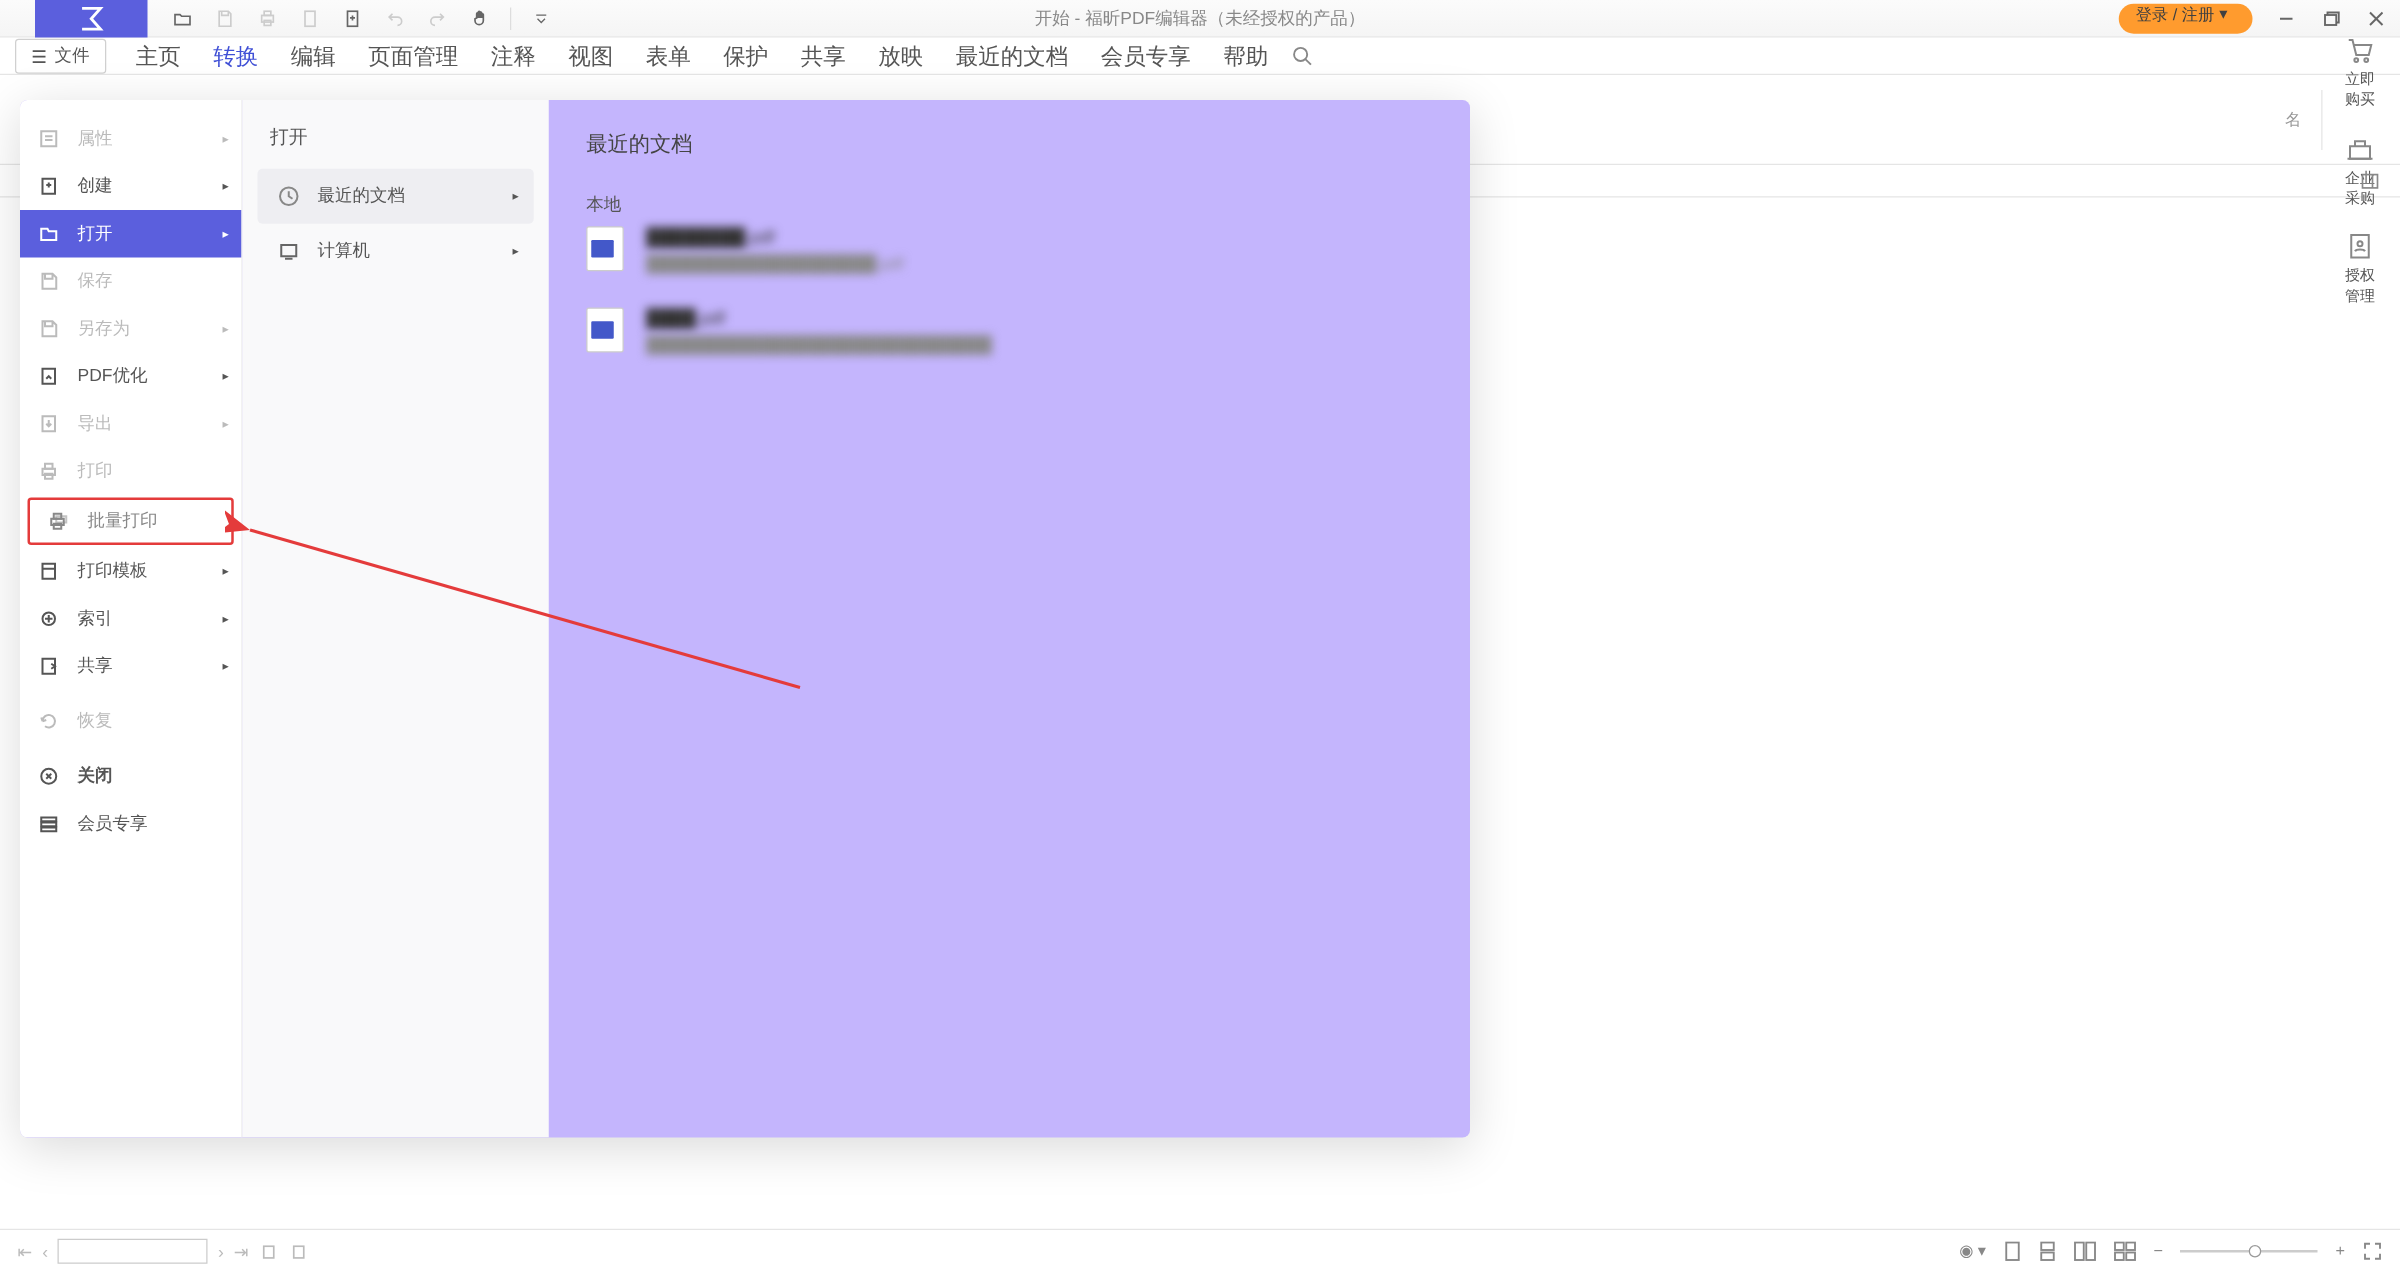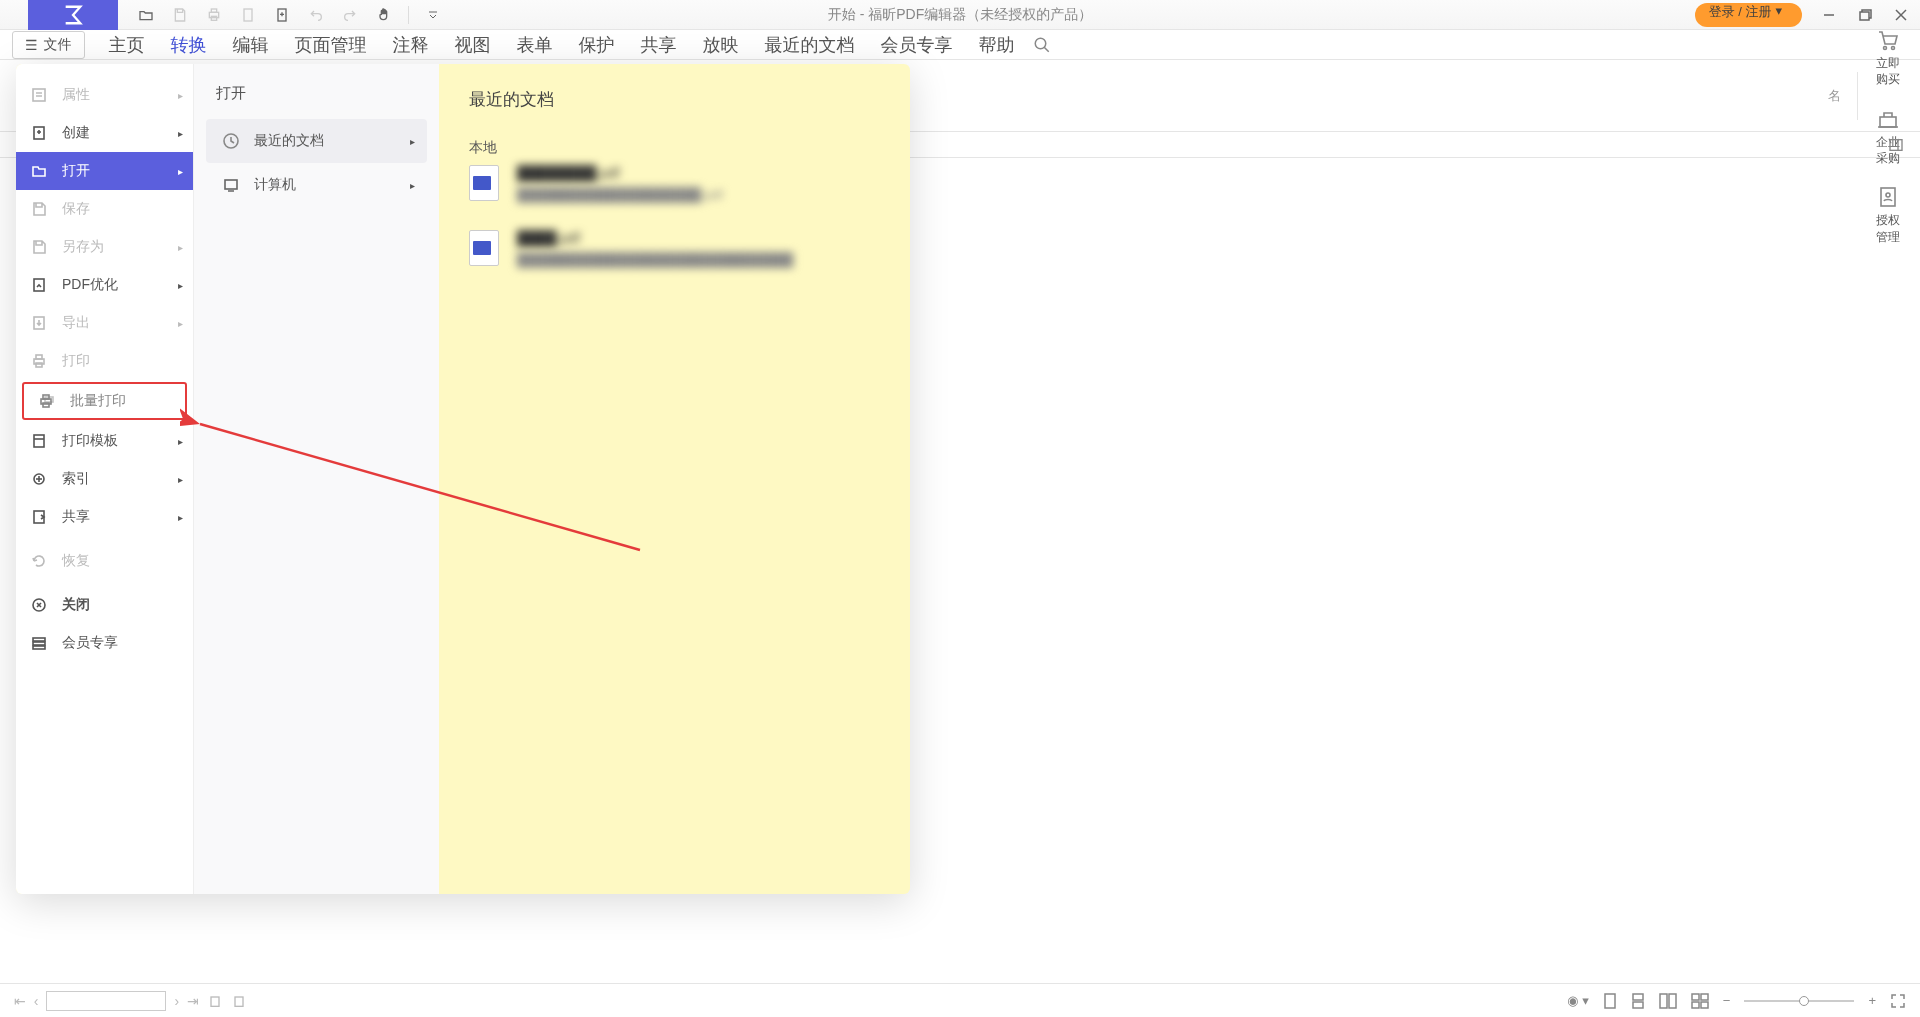--- a/index.html
+++ b/index.html
@@ -28,21 +28,21 @@
 .ribbon-tools { height:72px; border-bottom:1px solid #e5e5e5; display:flex; align-items:center; justify-content:flex-end; padding-right:14px; gap:8px; }
 .tool-group { display:flex; flex-direction:column; align-items:center; gap:2px; color:#555; font-size:12px; line-height:1.2; cursor:pointer; }
 .tool-icon { width:28px; height:28px; display:flex; align-items:center; justify-content:center; color:#888; }
 .tool-sep { width:1px; height:48px; background:#e5e5e5; margin:0 4px; }
 
 
 .doc-tab-strip { height:26px; border-bottom:1px solid #e5e5e5; display:flex; justify-content:flex-end; align-items:center; padding-right:16px; }
 .doc-tab-icon { color:#888; cursor:pointer; }
 
 
-.file-menu { position:absolute; left:16px; top:64px; width:894px; height:830px; background:#fef9c3; border-radius:6px; box-shadow:0 8px 40px rgba(0,0,0,0.15); display:flex; z-index:100; overflow:hidden; }
+.file-menu { position:absolute; left:16px; top:80px; width:1160px; height:830px; background:#c4b5fd; border-radius:6px; box-shadow:0 8px 40px rgba(0,0,0,0.15); display:flex; z-index:100; overflow:hidden; }
 .fm-col1 { width:178px; background:#fff; border-right:1px solid #eee; padding-top:12px; }
 .fm-col2 { width:245px; background:#f9f9fa; padding:20px 8px; }
 .fm-col3 { flex:1; padding:24px 30px; }
 
 .fm-item { height:38px; display:flex; align-items:center; padding:0 14px; gap:14px; color:#555; font-size:14px; cursor:pointer; position:relative; }
 .fm-item.disabled { color:#bbb; }
 .fm-item.active { background:#5b5fdd; color:#fff; }
 .fm-item.highlight { border:2.5px solid #e43b3b; border-radius:3px; margin:2px 6px; color:#888; }
 .fm-item .chev { position:absolute; right:10px; font-size:10px; color:inherit; }
 .fm-item-icon { width:18px; height:18px; display:flex; align-items:center; justify-content:center; }

